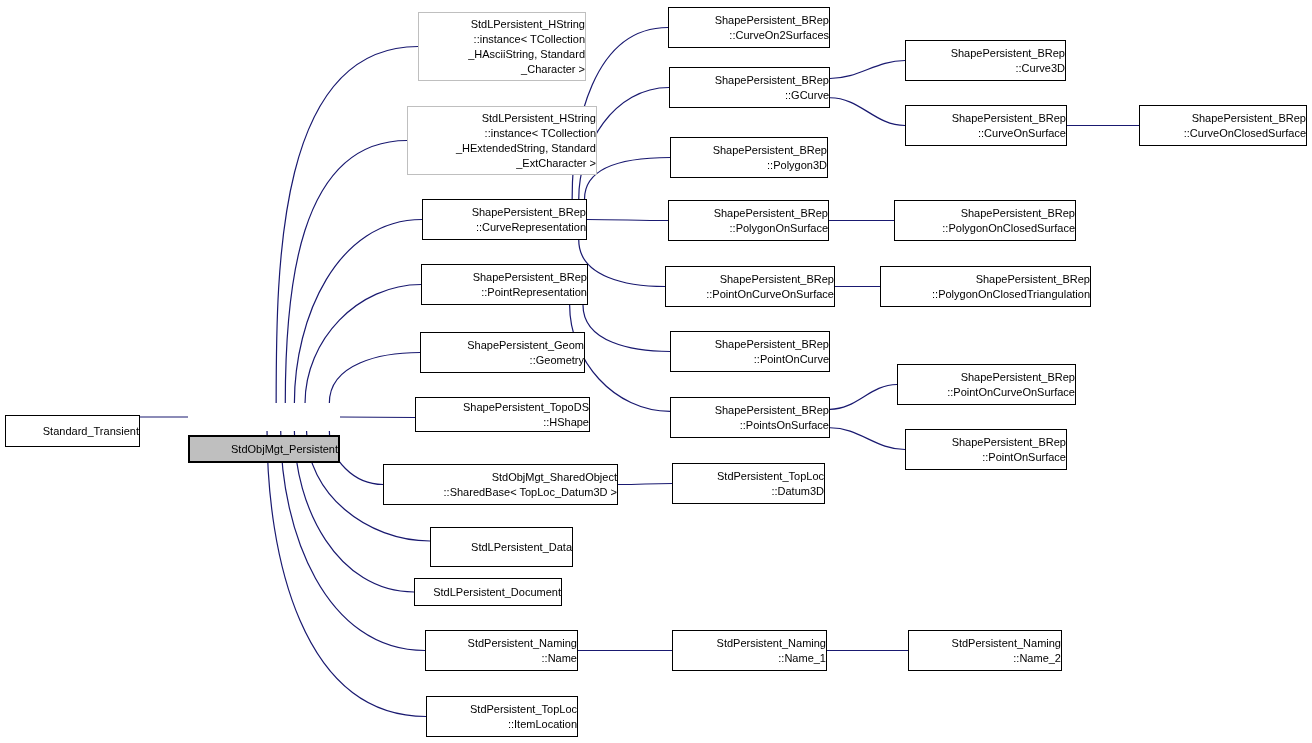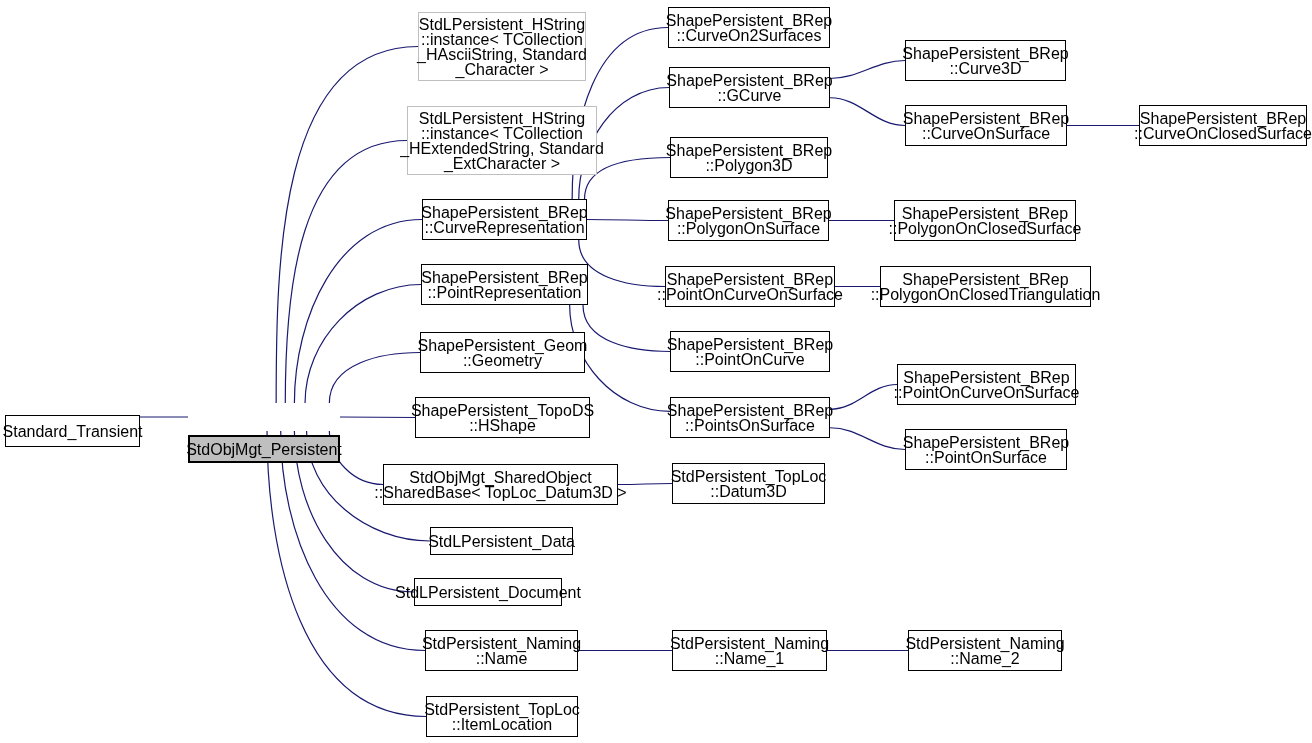--- a/index.html
+++ b/index.html
@@ -11,22 +11,22 @@
     overflow:hidden;
   }
   .edge-layer{position:absolute;left:0;top:0;width:1312px;height:743px;}
   .edge-layer path{fill:none;stroke-width:1.2px;}
   .node{
     position:absolute;
     box-sizing:border-box;
     background:#ffffff;
     border:1px solid #000000;
     display:flex;flex-direction:column;
-    align-items:center;justify-content:center;
-    font-size:16px;line-height:15px;
+    align-items:flex-end;justify-content:center;
+    font-size:11px;line-height:15px;
     color:#000000;text-align:center;
     white-space:nowrap;
     cursor:pointer;
     z-index:2;
   }
   .node--selected{
     background:#bfbfbf;
     border:2px solid #000000;
     cursor:default;
   }
@@ -102,29 +102,29 @@
         <div class="line">::CurveRepresentation</div>
       </div>
       <div class="node" style="left: 421px; top: 264px; width: 167px; height: 41px;">
         <div class="line">ShapePersistent_BRep</div>
         <div class="line">::PointRepresentation</div>
       </div>
       <div class="node" style="left: 420px; top: 332px; width: 165px; height: 41px;">
         <div class="line">ShapePersistent_Geom</div>
         <div class="line">::Geometry</div>
       </div>
-      <div class="node" style="left: 415px; top: 397px; width: 175px; height: 41px;">
+      <div class="node" style="left: 415px; top: 397px; width: 175px; height: 35px;">
         <div class="line">ShapePersistent_TopoDS</div>
         <div class="line">::HShape</div>
       </div>
       <div class="node" style="left: 383px; top: 464px; width: 235px; height: 41px;">
         <div class="line">StdObjMgt_SharedObject</div>
         <div class="line">::SharedBase&lt; TopLoc_Datum3D &gt;</div>
       </div>
-      <div class="node" style="left: 430px; top: 527px; width: 143px; height: 28px;">
+      <div class="node" style="left: 430px; top: 527px; width: 143px; height: 40px;">
         <div class="line">StdLPersistent_Data</div>
       </div>
       <div class="node" style="left: 414px; top: 578px; width: 148px; height: 28px;">
         <div class="line">StdLPersistent_Document</div>
       </div>
       <div class="node" style="left: 425px; top: 630px; width: 153px; height: 41px;">
         <div class="line">StdPersistent_Naming</div>
         <div class="line">::Name</div>
       </div>
       <div class="node" style="left: 426px; top: 696px; width: 152px; height: 41px;">

